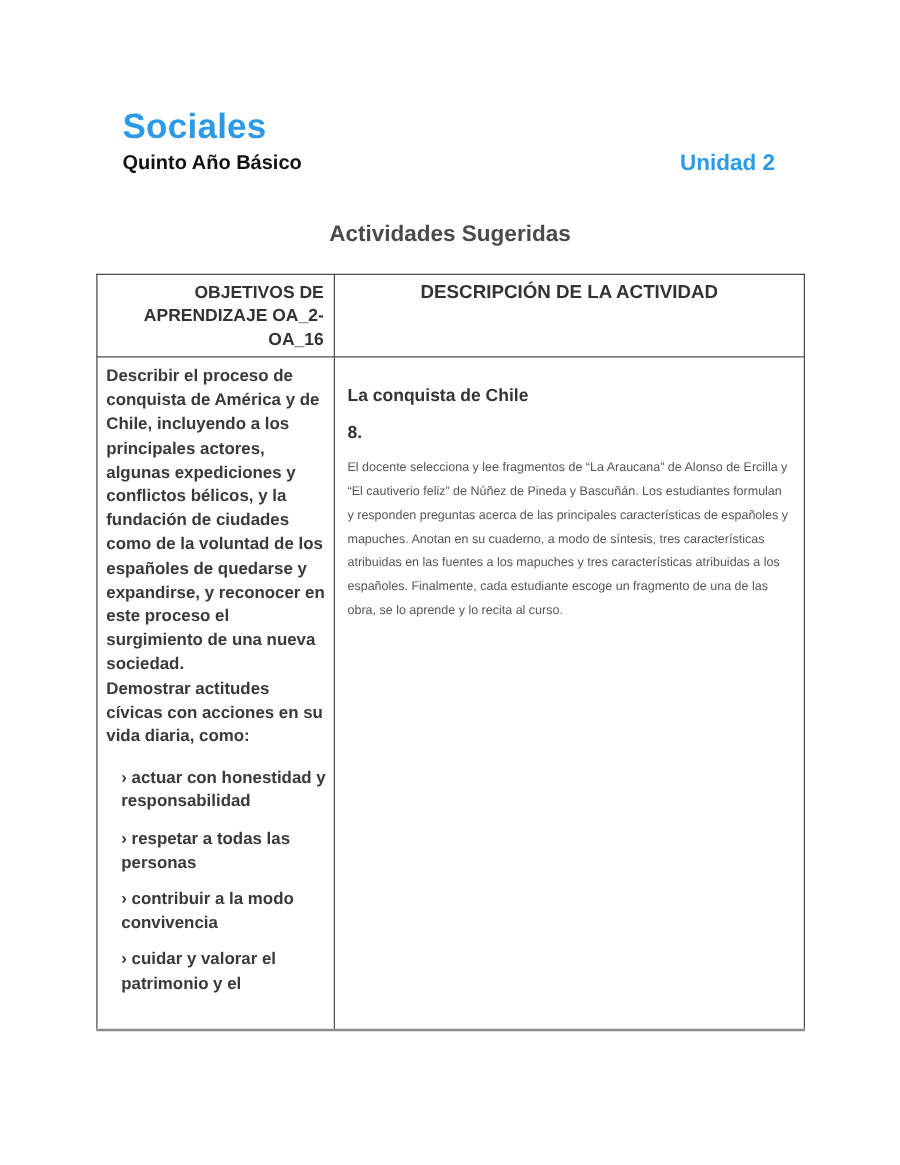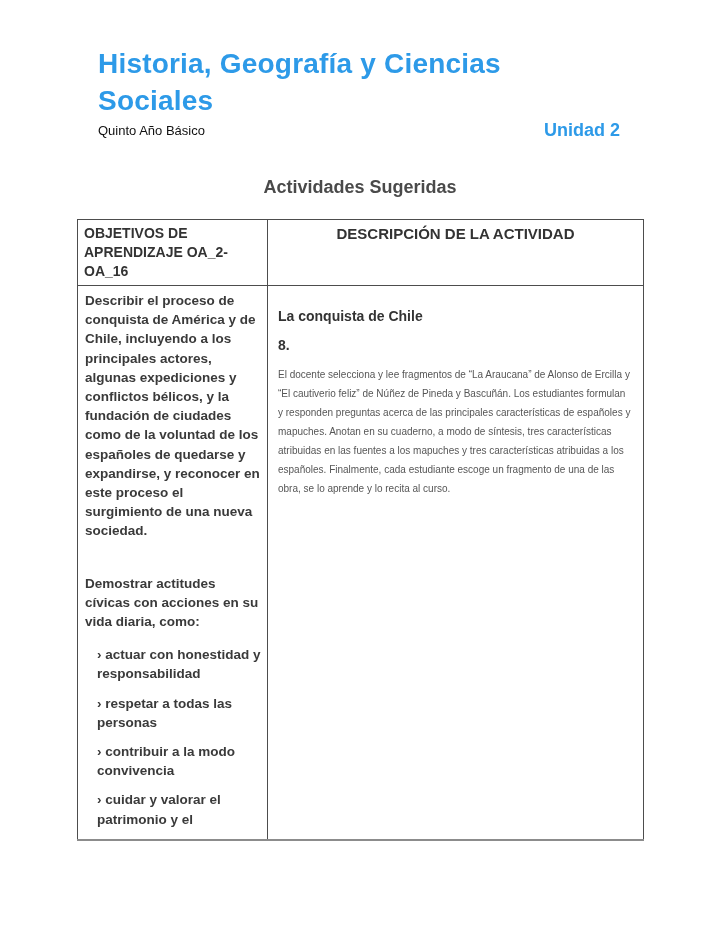--- a/index.html
+++ b/index.html
@@ -20,23 +20,23 @@
     padding: 45px 100px 0 98px;
   }
   .doc-title {
     font-size: 28px;
     line-height: 37px;
     font-weight: bold;
     color: #2D9AE8;
     letter-spacing: 0.2px;
   }
   .doc-subtitle {
-    font-size: 13px;
+    font-size: 16px;
     line-height: 24px;
-    font-weight: normal;
+    font-weight: bold;
     color: #111111;
   }
   .header-right { text-align: left; }
   .unit-label {
     font-size: 18px;
     line-height: 25px;
     font-weight: bold;
     color: #2D9AE8;
   }
   .oa-code {
@@ -71,21 +71,21 @@
   .activities-table tbody td {
     border-bottom: 2.5px solid #8C8C8C;
   }
   .col-objectives { width: 190px; }
   .col-description { width: 376px; }
 
   thead tr { height: 66px; }
   tbody tr { height: 538px; }
 
   th.objectives-header {
-    text-align: left;
+    text-align: right;
     font-size: 14px;
     line-height: 19px;
     font-weight: bold;
     color: #333333;
     padding: 4px 8px 0 6px;
   }
   th.description-header {
     text-align: center;
     font-size: 15px;
     line-height: 19px;
@@ -94,21 +94,21 @@
     padding: 4px 8px 0 8px;
   }
 
   td.objectives-cell {
     padding: 5px 6px 0 7px;
     font-size: 13.5px;
     line-height: 19.2px;
     font-weight: bold;
     color: #3A3A3A;
   }
-  .objective-paragraph-1 { margin-bottom: 33px; }
+  .objective-paragraph-1 { }
   .objective-paragraph-2 { margin-bottom: 14px; }
   .objective-bullet { margin-bottom: 10px; margin-left: 12px; }
 
   td.activity-cell {
     padding: 5px 12px 0 10px;
   }
   .activity-title {
     font-size: 14px;
     line-height: 19px;
     font-weight: bold;
@@ -130,21 +130,21 @@
     color: #565656;
   }
 </style>
 </head>
 <body>
 
 <div class="page">
 
   <header class="doc-header">
     <div class="header-left">
-      <h1 class="doc-title"><span>Historia, Geografía y Ciencias</span><br><span>Sociales</span></h1>
+      <h1 class="doc-title"><br><span>Sociales</span></h1>
       <div class="doc-subtitle">Quinto Año Básico</div>
     </div>
     <div class="header-right">
       <div class="unit-label">Unidad 2</div>
     </div>
   </header>
 
   <h2 class="section-heading">Actividades Sugeridas</h2>
 
   <table class="activities-table">

